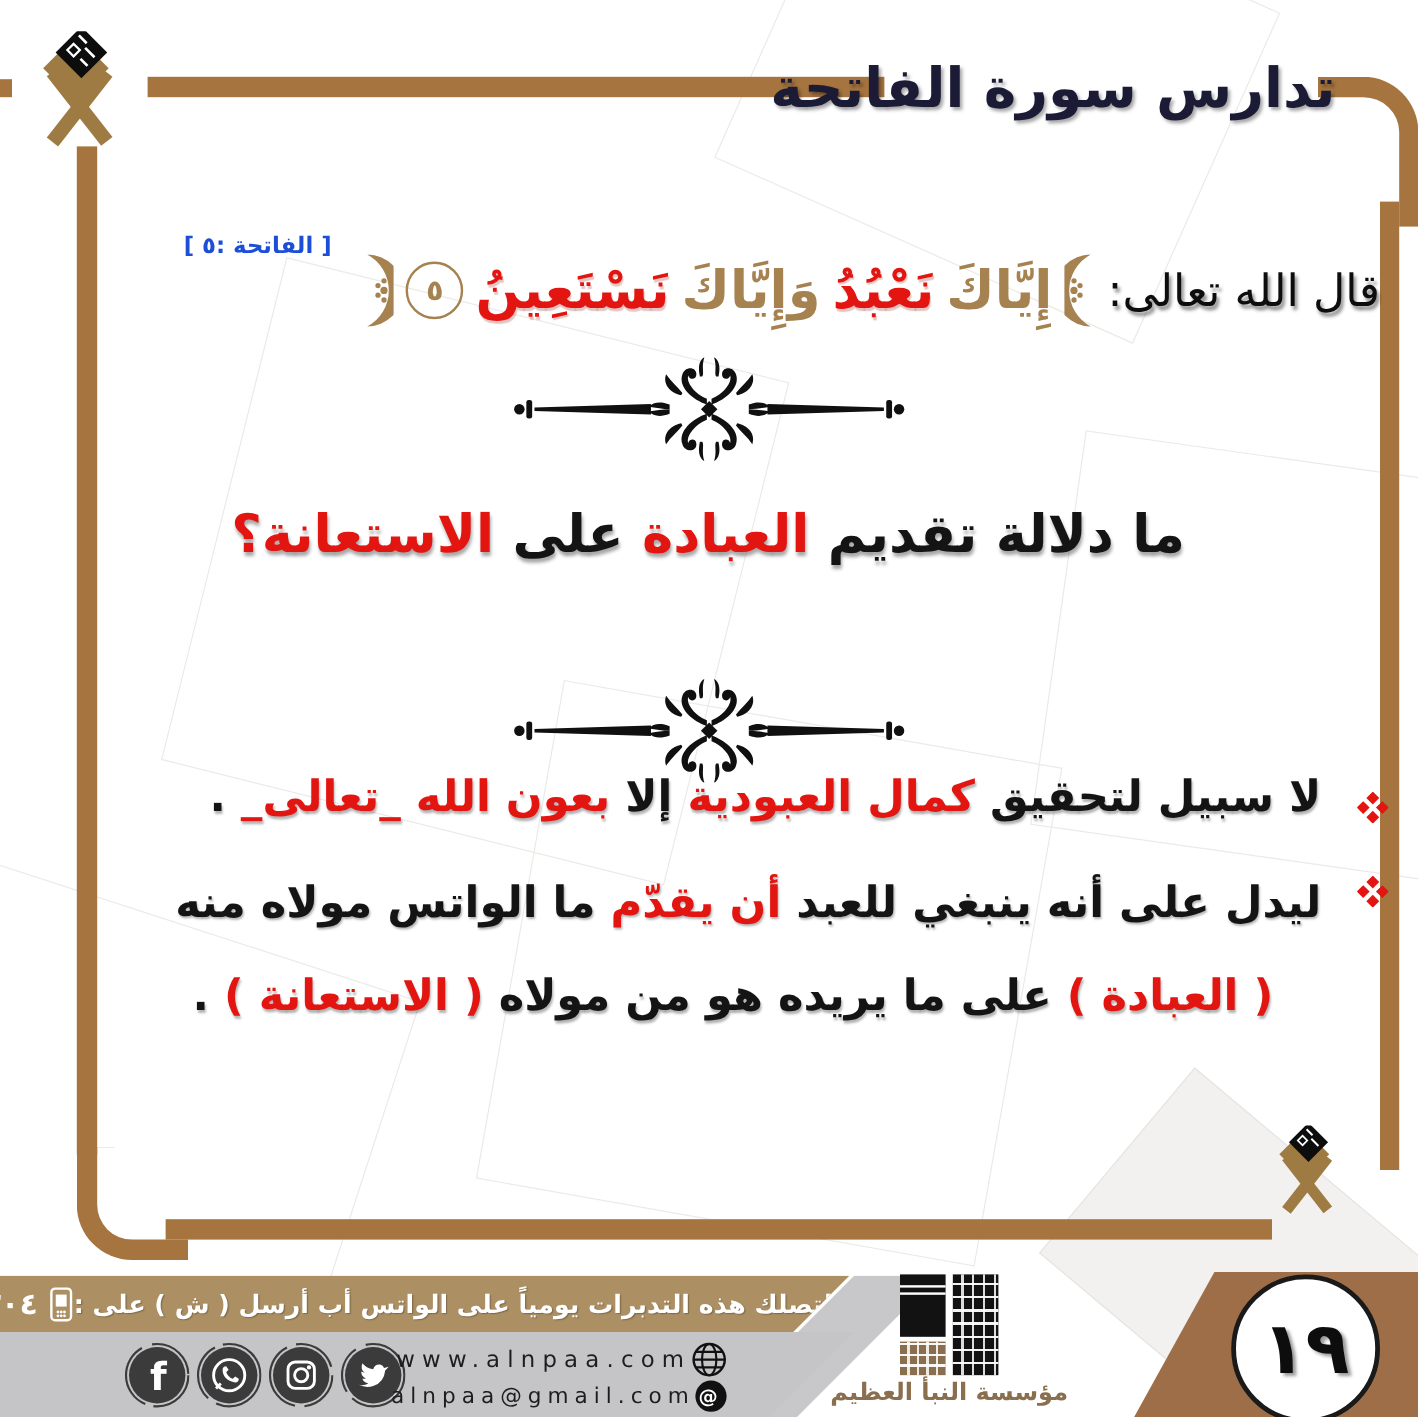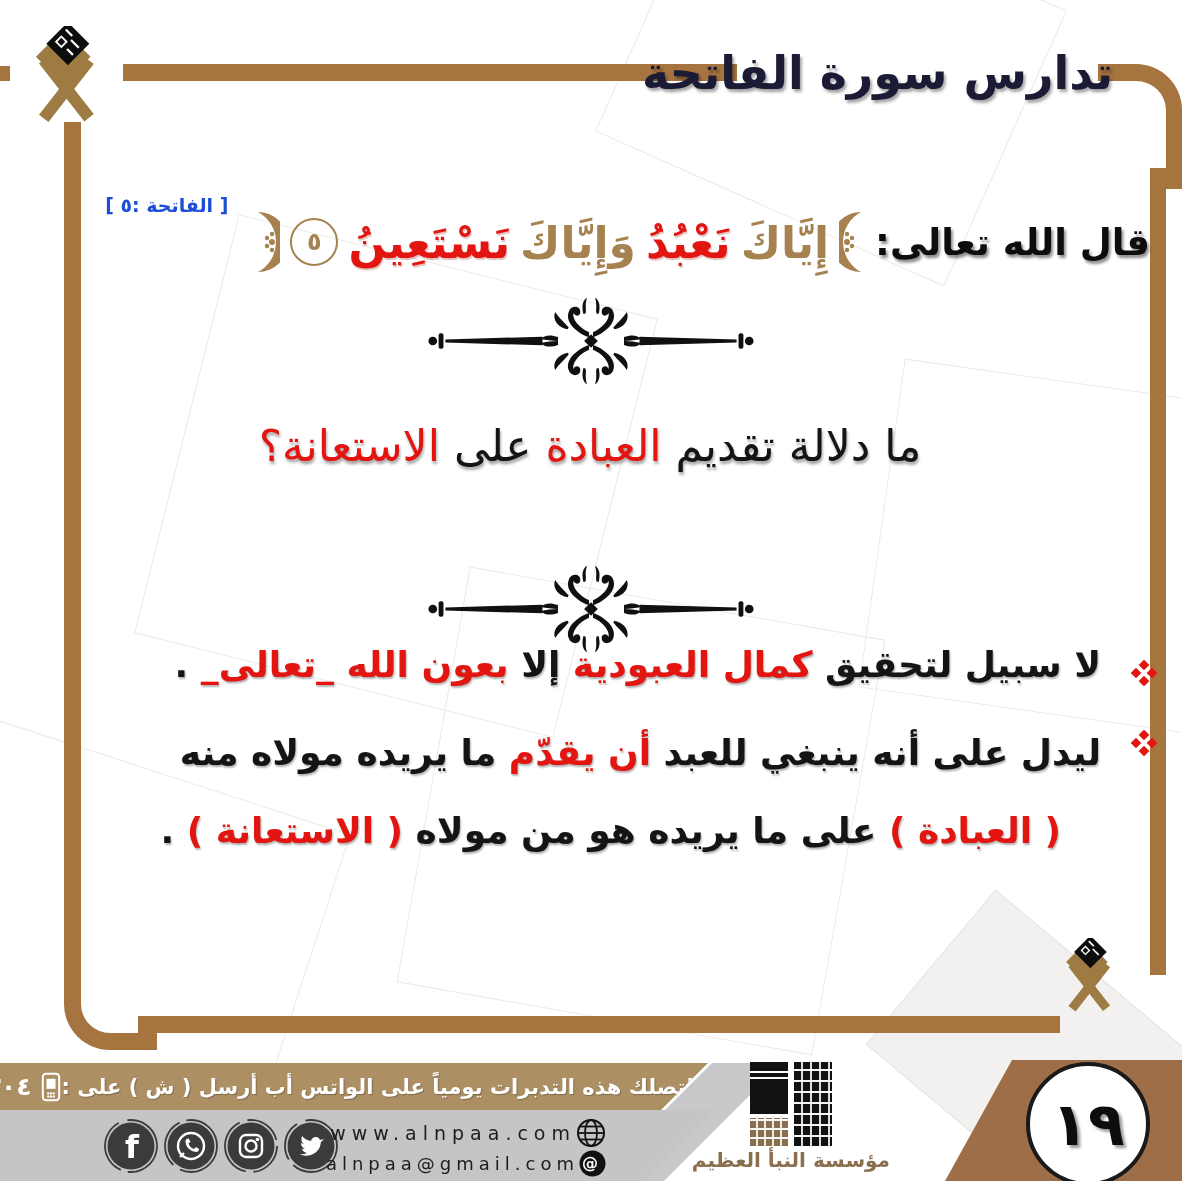--- a/index.html
+++ b/index.html
@@ -17,38 +17,38 @@
     border-top:17px solid #A5743F;border-right:16px solid #A5743F;border-top-right-radius:46px;}
   .frame-corner-bl{position:absolute;left:64px;top:956px;width:76px;height:77px;
     border-left:17px solid #A5743F;border-bottom:17px solid #A5743F;border-bottom-left-radius:46px;}
   
   .page-title{position:absolute;left:738px;top:46px;width:375px;text-align:center;
     direction:rtl;font-size:46px;font-weight:bold;color:#1B1B36;white-space:nowrap;
     text-shadow:2px 3px 3px rgba(0,0,0,.35);}
   
   .verse-row{position:absolute;left:80px;top:190px;width:1070px;height:104px;
     direction:rtl;display:flex;align-items:center;gap:10px;white-space:nowrap;}
-  .verse-intro{font-size:37px;font-weight:bold;color:#0d0d0d;
+  .verse-intro{font-size:37px;font-weight:normal;color:#0d0d0d;
     text-shadow:2px 3px 3px rgba(0,0,0,.45);}
   .verse-word{font-size:44px;font-weight:bold;}
   .verse-word.tan{color:#A5824F;}
   .verse-word.red{color:#E21510;text-shadow:1px 2px 1px rgba(140,20,10,.25);}
   .ayah-circle{display:inline-flex;align-items:center;justify-content:center;
     width:44px;height:44px;border:2.5px solid #A5824F;border-radius:50%;
     color:#A5824F;font-size:24px;font-weight:bold;flex:0 0 auto;}
   .verse-ref{font-size:19px;font-weight:bold;color:#1d4ed8;align-self:flex-start;
     margin-top:4px;margin-right:16px;}
   .bracket-svg{flex:0 0 auto;}
   
   .divider{position:absolute;width:330px;height:86px;left:426px;}
   .divider.d1{top:298px;}
   .divider.d2{top:566px;}
   
   .question{position:absolute;left:90px;top:420px;width:1000px;text-align:center;
-    direction:rtl;font-size:44px;font-weight:normal;color:#141414;white-space:nowrap;
+    direction:rtl;font-size:44px;font-weight:bold;color:#141414;white-space:nowrap;
     text-shadow:1px 3px 3px rgba(0,0,0,.35);}
   .question .red{color:#E21510;}
   
   .point{position:absolute;right:70px;direction:rtl;display:flex;gap:30px;
     font-size:36px;font-weight:bold;color:#141414;white-space:nowrap;
     text-shadow:1px 2px 2px rgba(0,0,0,.3);}
   .point .red{color:#E21510;}
   .point-1{top:644px;}
   .point-2{top:714px;}
   .point-2 .pt-lines{line-height:78px;}
@@ -237,21 +237,21 @@
   <div class="point point-2">
     <svg class="diamond-icon" width="26" height="26" viewBox="0 0 26 26">
       <g fill="#E21510">
         <rect x="9.2" y="1.2" width="7.6" height="7.6" transform="rotate(45 13 5)"></rect>
         <rect x="1.2" y="9.2" width="7.6" height="7.6" transform="rotate(45 5 13)"></rect>
         <rect x="17.2" y="9.2" width="7.6" height="7.6" transform="rotate(45 21 13)"></rect>
         <rect x="9.2" y="17.2" width="7.6" height="7.6" transform="rotate(45 13 21)"></rect>
       </g>
     </svg>
     <span class="pt-lines">
-      <span><span>ليدل على أنه ينبغي للعبد </span><span class="red">أن يقدّم</span><span> ما يريده مولاه منه</span></span>
+      <span><span>ليدل على أنه ينبغي للعبد </span><span class="red">أن يقدّم</span><span> ما الواتس مولاه منه</span></span>
       <span class="pt-line2"><span class="red">( العبادة )</span><span> على ما يريده هو من مولاه </span><span class="red">( الاستعانة )</span><span> .</span></span>
     </span>
   </div>
 
   <div class="gray-wedge"></div>
 
   <div class="strip-brown">
     <span class="sub-text">لتصلك هذه التدبرات يومياً على الواتس أب أرسل ( ش ) على :</span>
     <span class="phone-wrap">
       <svg width="20" height="30" viewBox="0 0 22 32">

